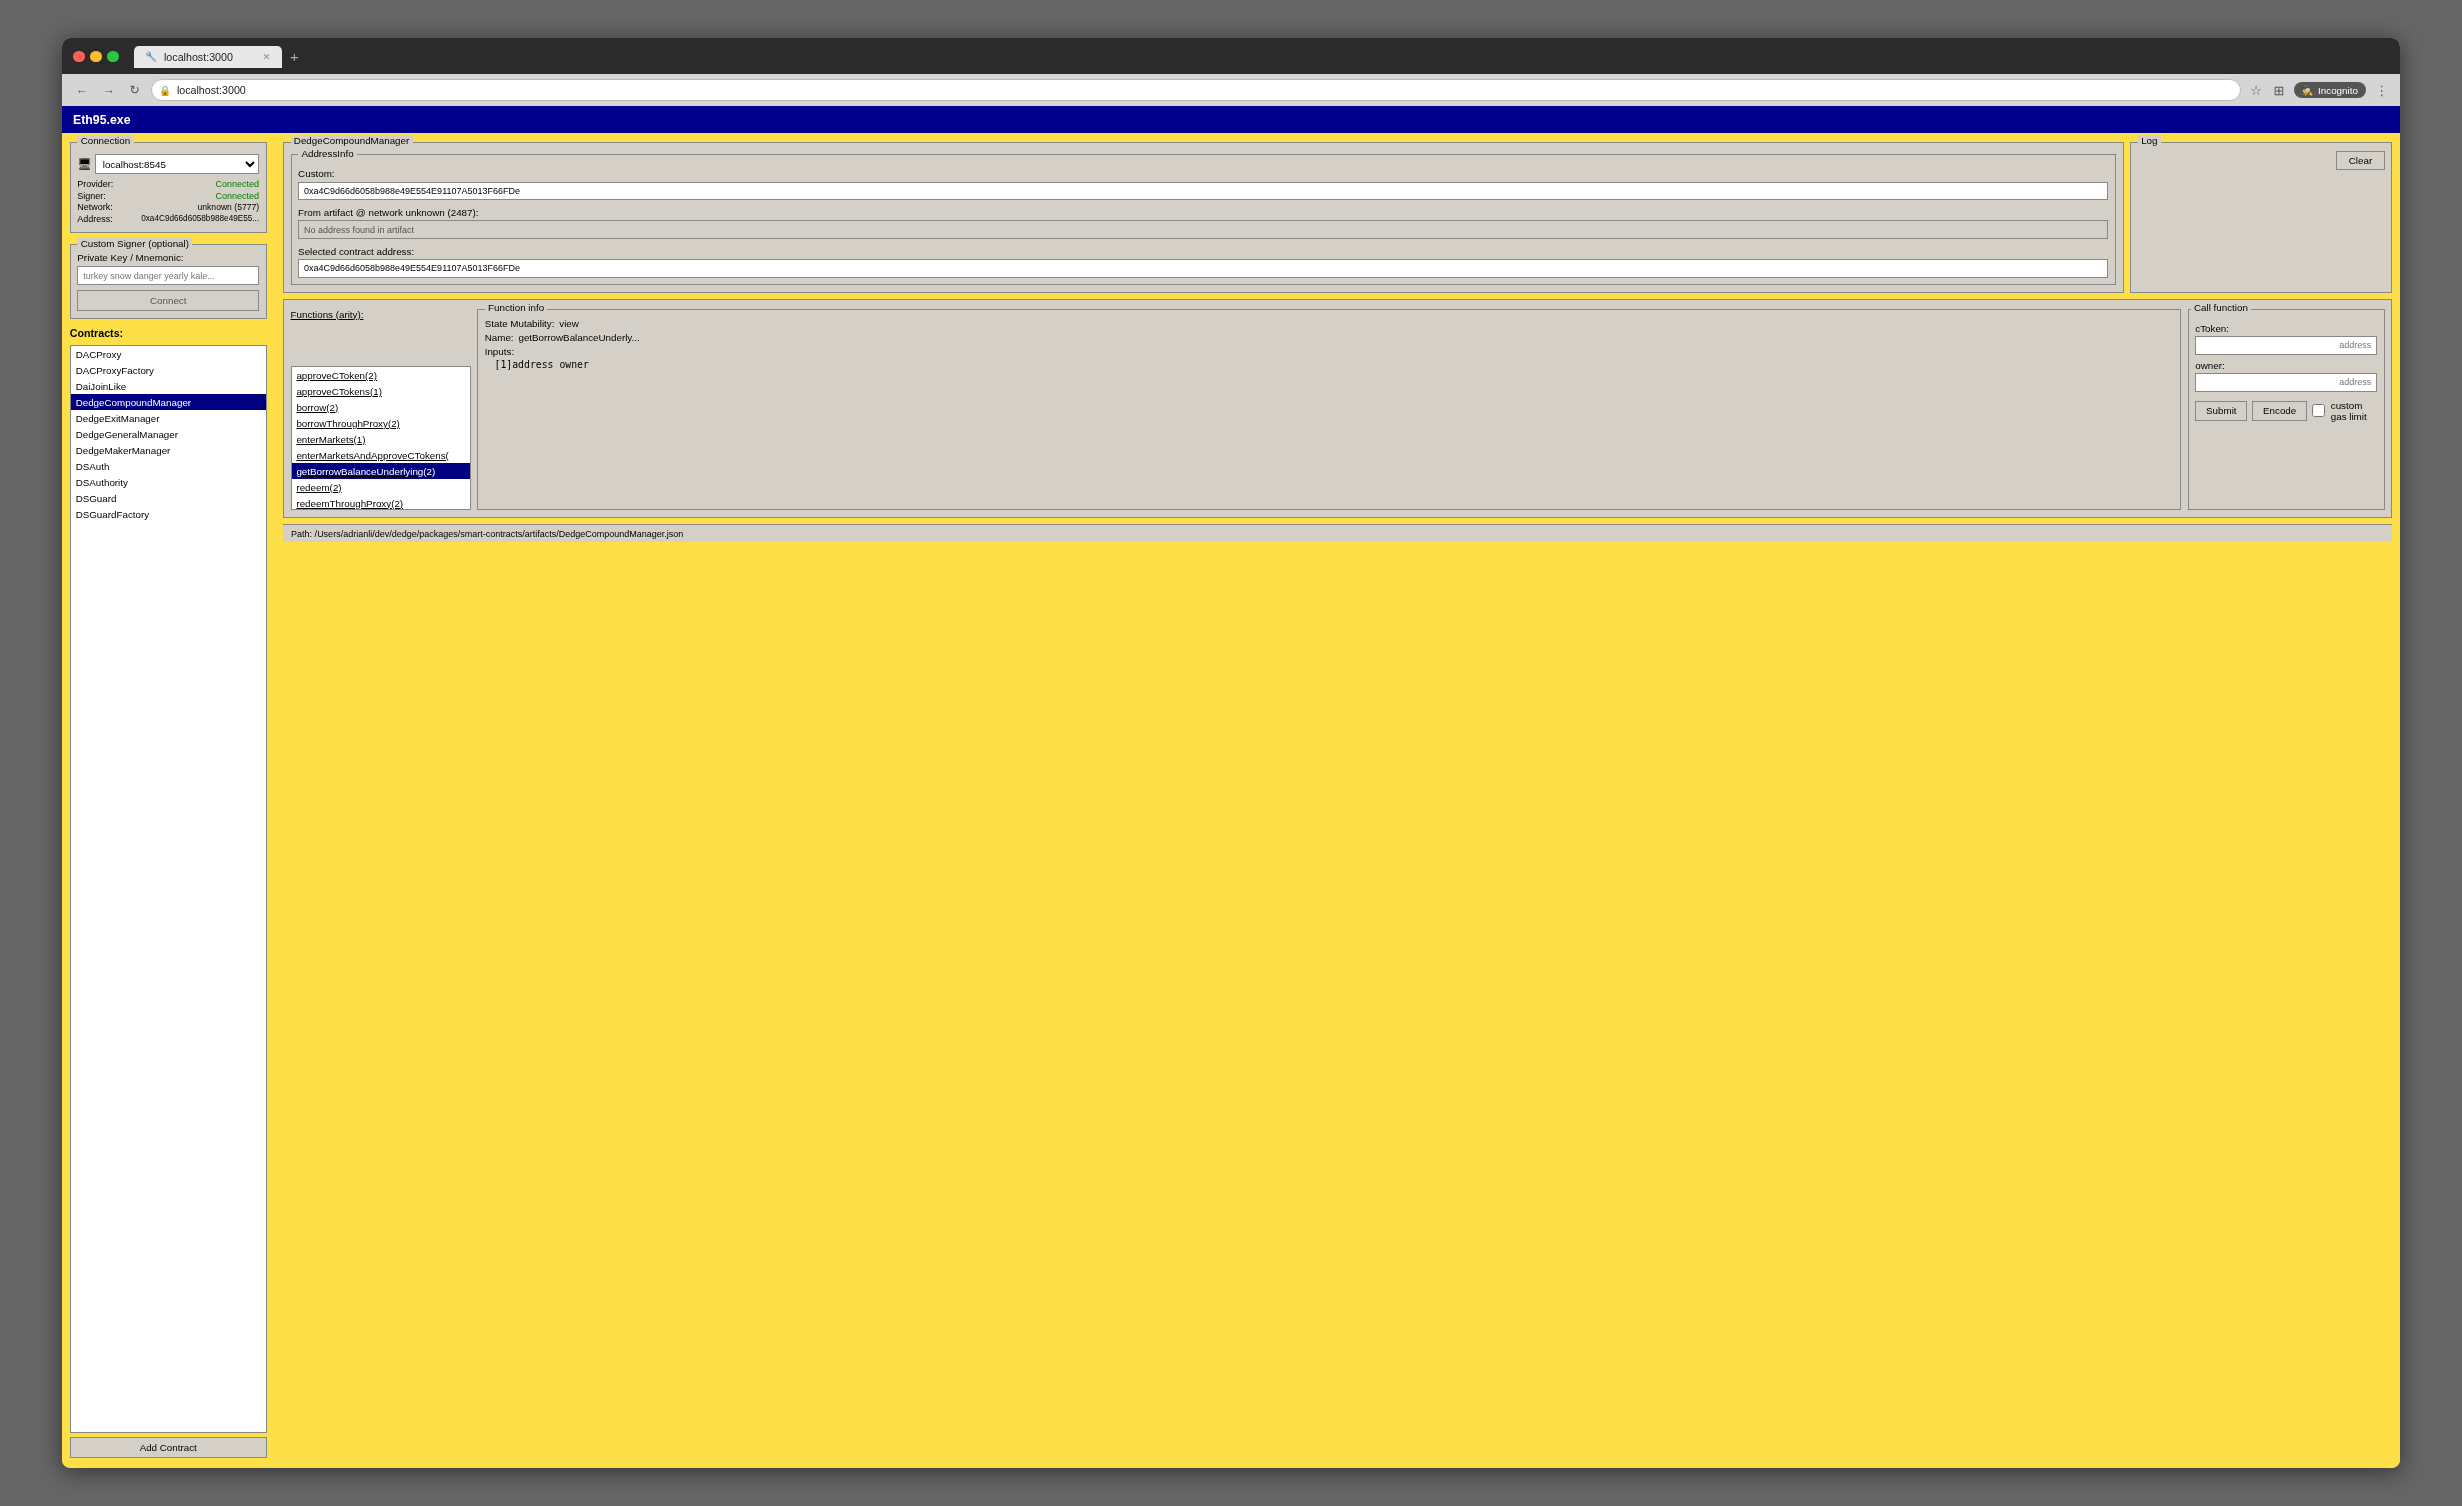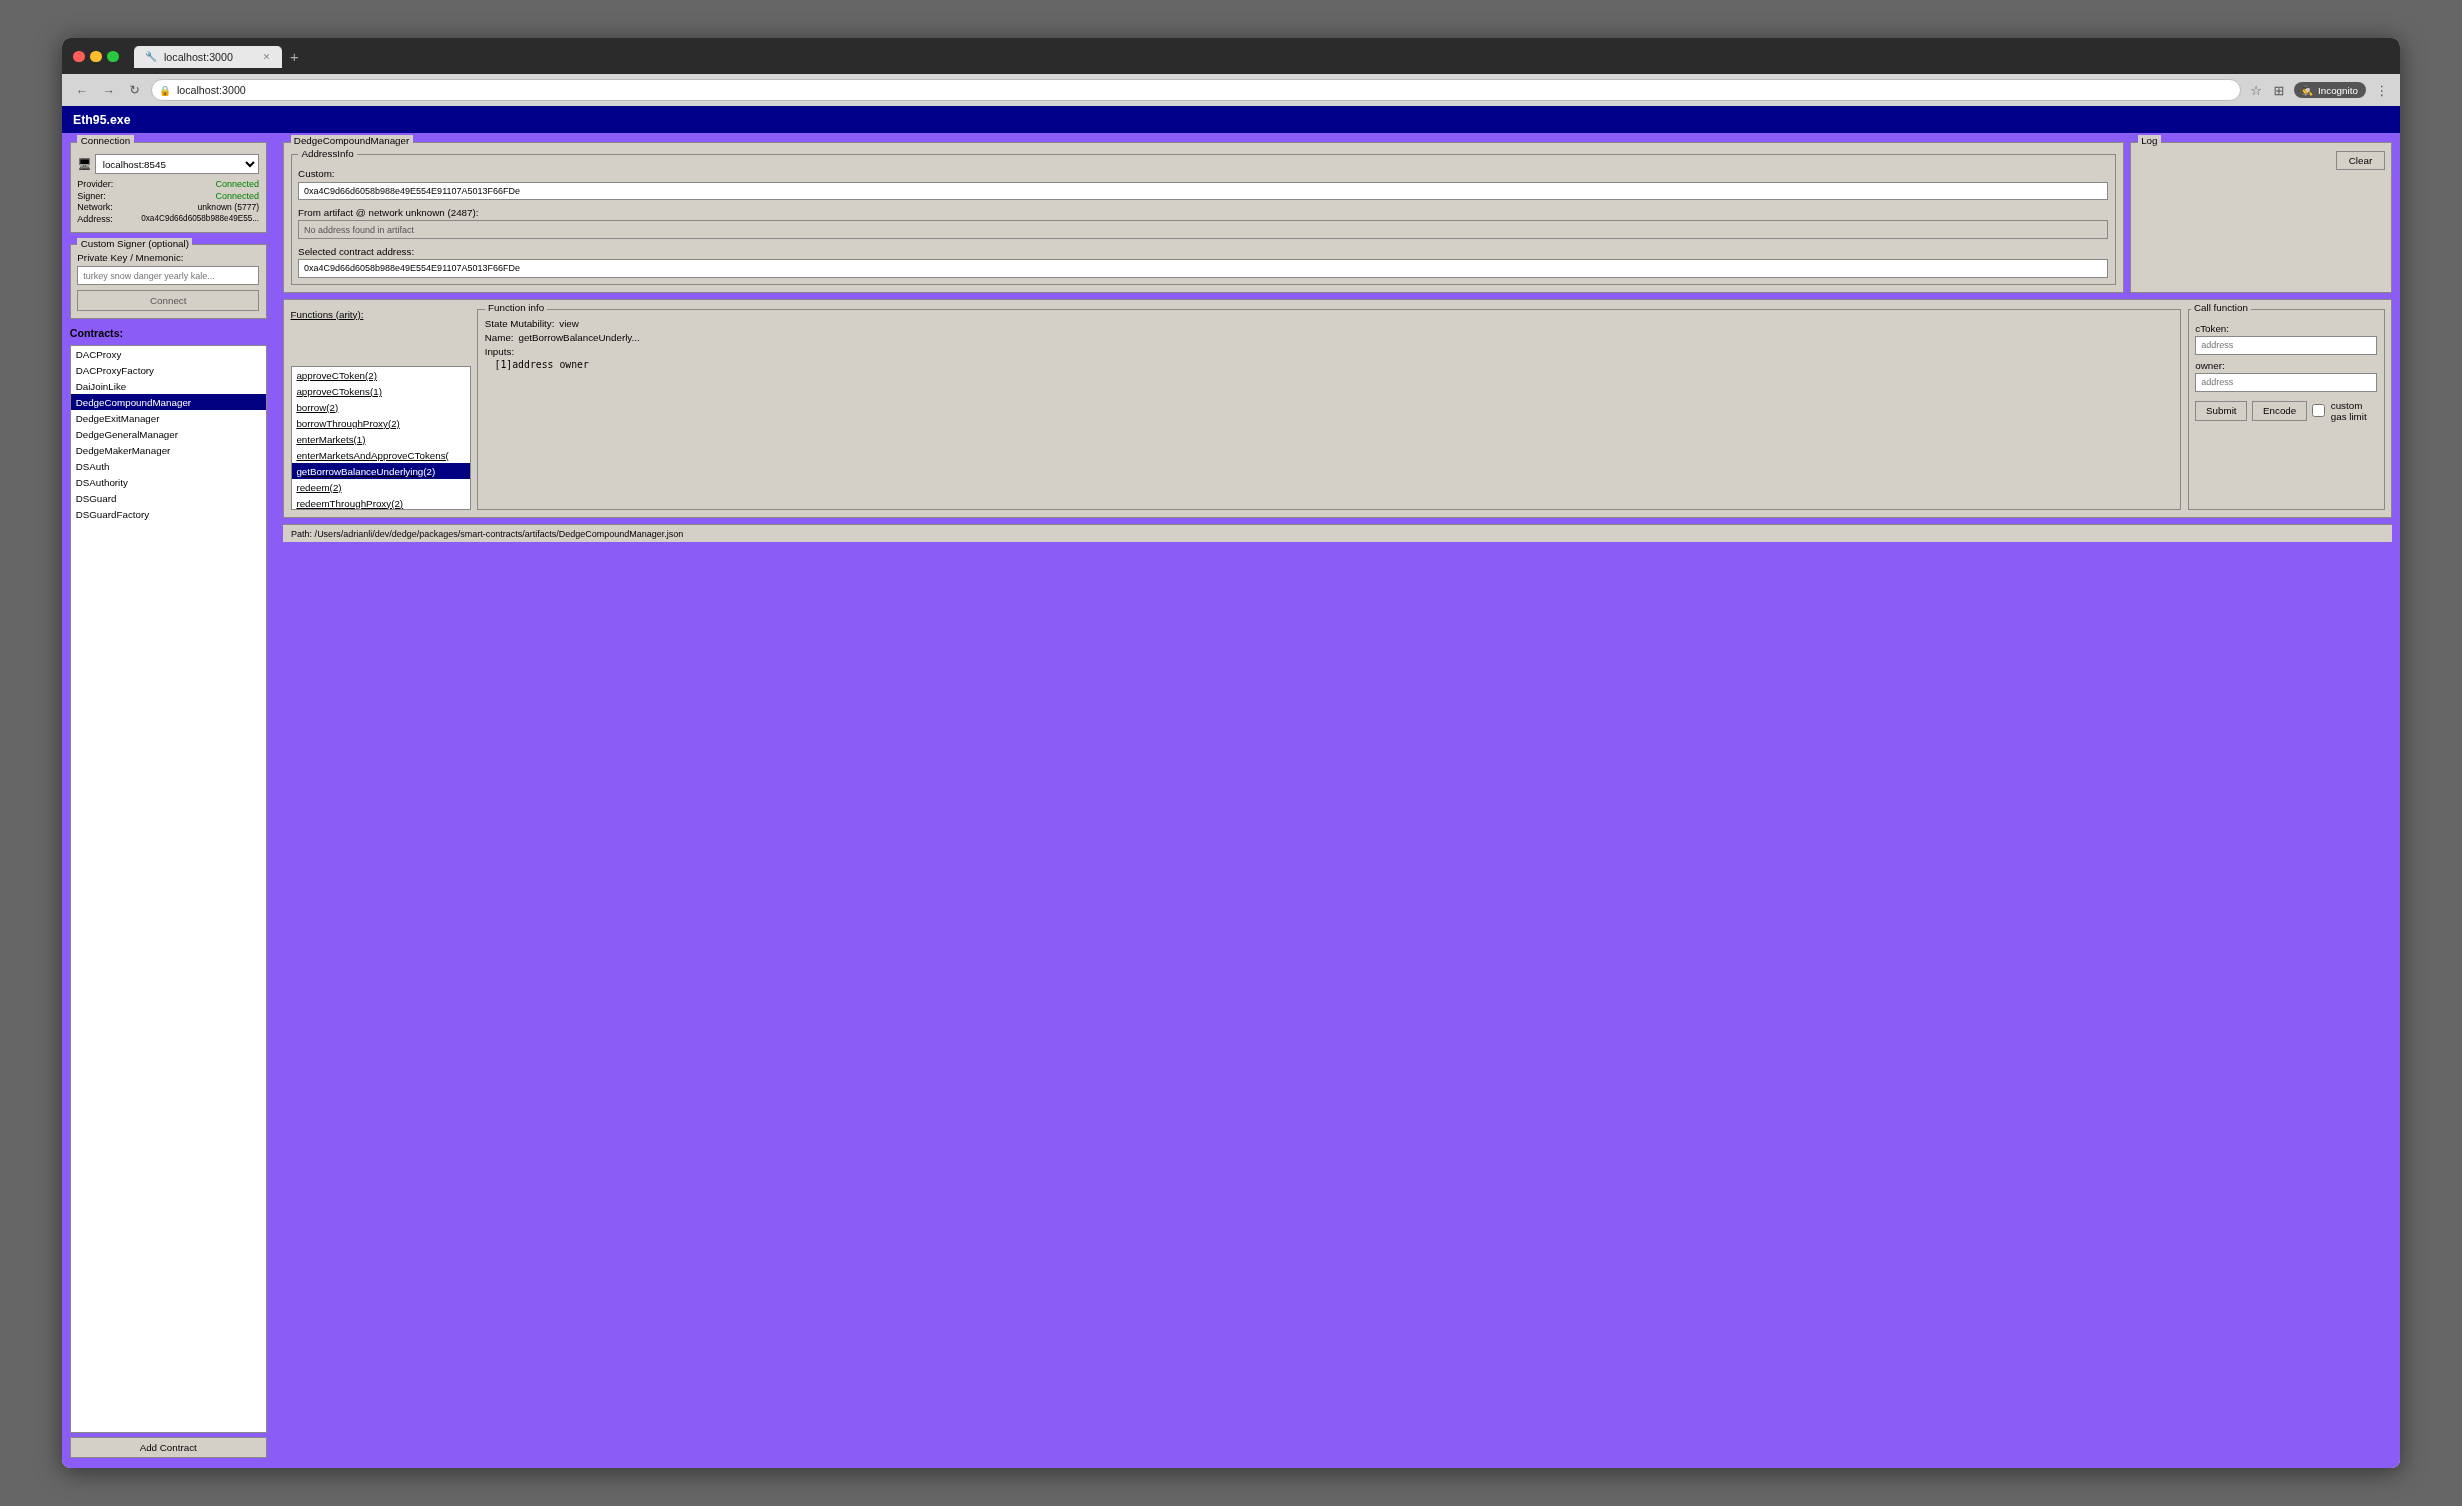--- a/index.html
+++ b/index.html
@@ -118,21 +118,21 @@
       padding: 2.5px 8.2px;
       font-size: 9.8px;
       display: flex;
       align-items: center;
       gap: 4.1px;
     }
 
     
     .app-content {
       flex: 1;
-      background: #8b5cf6;
+      background: #fde047;
       overflow: auto;
     }
 
     .app-header {
       background: #00008b;
       color: white;
       padding: 6.6px 11.5px;
       font-size: 12.3px;
       font-weight: bold;
     }
@@ -426,20 +426,21 @@
       margin-bottom: 2.5px;
       margin-top: 4.9px;
     }
     .cf-input {
       width: 100%;
       padding: 3.3px 4.9px;
       font-size: 9px;
       border: 0.8px solid #888;
       background: white;
       color: #999;
+      text-align: right;
     }
     .cf-buttons {
       display: flex;
       gap: 4.9px;
       align-items: center;
       margin-top: 8.2px;
     }
     .btn-submit, .btn-encode {
       padding: 3.3px 9.8px;
       background: #d4d0c8;

